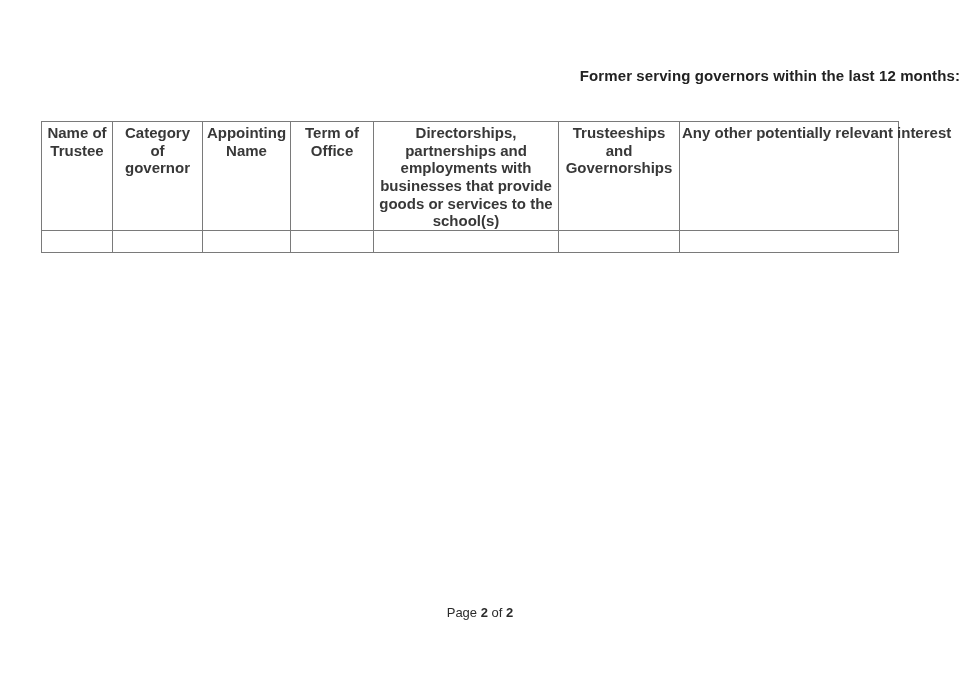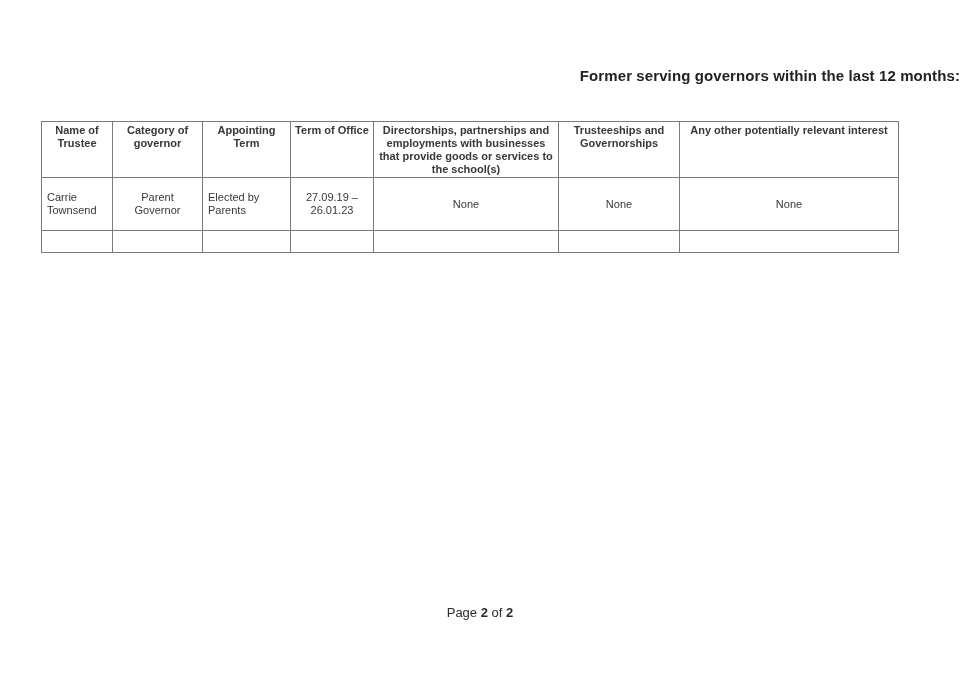--- a/index.html
+++ b/index.html
@@ -24,21 +24,21 @@
 
   table.gov-table {
     position: absolute;
     left: 41px; top: 121px;
     width: 857px;
     border-collapse: collapse;
     table-layout: fixed;
   }
   .gov-table th, .gov-table td {
     border: 1px solid #7a7a7a;
-    font-size: 11px;
+    font-size: 15px;
     line-height: 1.18;
     color: #383838;
   }
   .gov-table th {
     font-weight: bold;
     vertical-align: top;
     text-align: center;
     padding: 2px 3px 0 3px;
   }
   .gov-table td {
@@ -75,34 +75,25 @@
       <col style="width:88px">
       <col style="width:83px">
       <col style="width:185px">
       <col style="width:121px">
       <col style="width:219px">
     </colgroup>
     <tbody>
       <tr class="header-row">
         <th>Name of Trustee</th>
         <th>Category of governor</th>
-        <th>Appointing Term</th>
+        <th>Appointing Name</th>
         <th>Term of Office</th>
         <th>Directorships, partnerships and employments with businesses that provide goods or services to the school(s)</th>
         <th>Trusteeships and Governorships</th>
         <th class="one-line">Any other potentially relevant interest</th>
-      </tr>
-      <tr class="data-row">
-        <td class="al">Carrie Townsend</td>
-        <td>Parent Governor</td>
-        <td class="al">Elected by Parents</td>
-        <td>27.09.19 – 26.01.23</td>
-        <td>None</td>
-        <td>None</td>
-        <td>None</td>
       </tr>
       <tr class="empty-row">
         <td class="al"></td>
         <td></td>
         <td class="al"></td>
         <td></td>
         <td></td>
         <td></td>
         <td></td>
       </tr>

